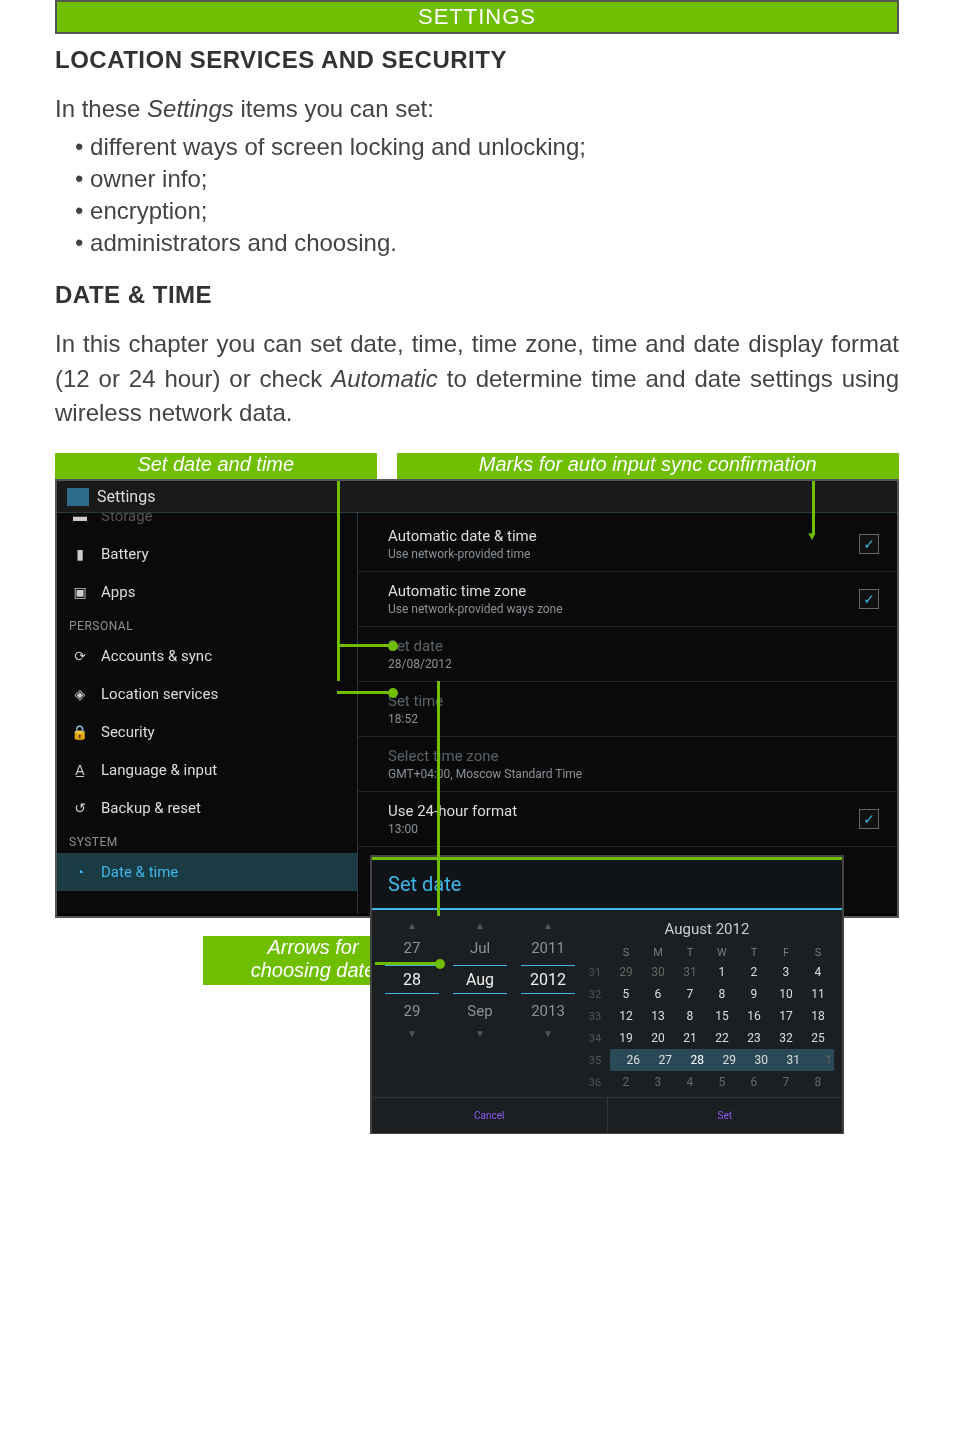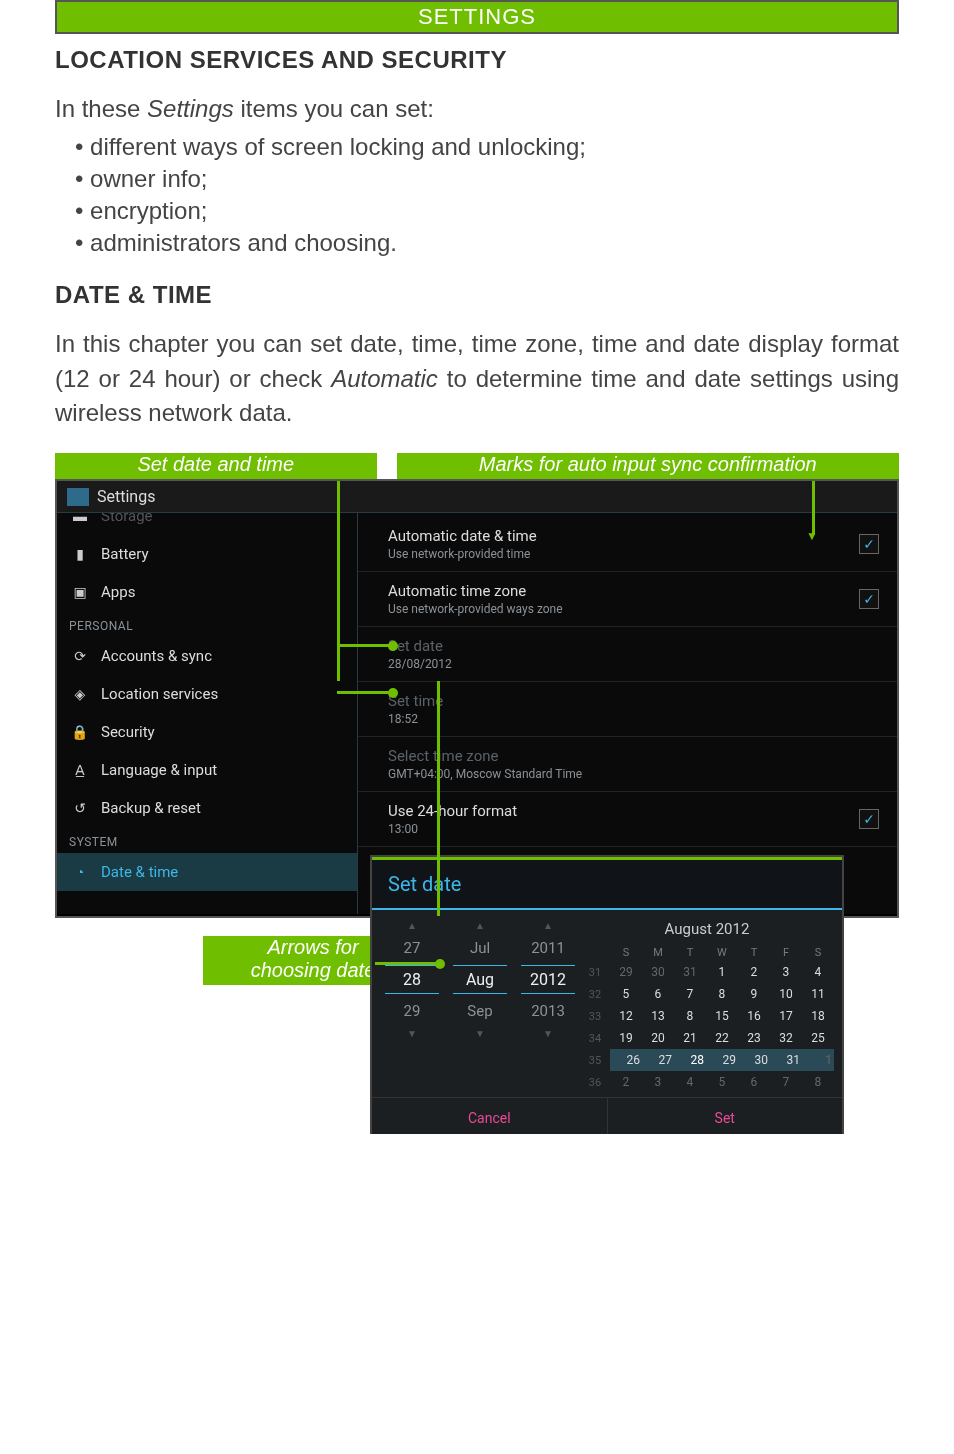--- a/index.html
+++ b/index.html
@@ -223,21 +223,21 @@
   .cal td { text-align:center; color:#ddd; padding:4px 2px; font-size:12px; }
   .cal td.wk { color:#555; font-size:11px; }
   .cal td.dim { color:#666; }
   .cal td.sel { background:#3db6e8; color:#fff; }
   .cal .cur-week td:not(.wk) { background:#2a4a58;text-align:right; }
   .dlg-buttons {
     display:flex;
     border-top:1px solid #333;
   }
   .dlg-buttons .btn {
-    flex:1; text-align:center; padding:12px 0; color:#ec4899; font-size:14px;
+    flex:1; text-align:center; padding:12px 0; color:#8b5cf6; font-size:10px;
     border-right:1px solid #333;
   }
   .dlg-buttons .btn:last-child { border-right:none; }
   .page-num {
     margin: 80px auto 0 auto;
     width: 36px;
     background: #6fbe00;
     color: #fff;
     text-align: center;
     font-size: 18px;

